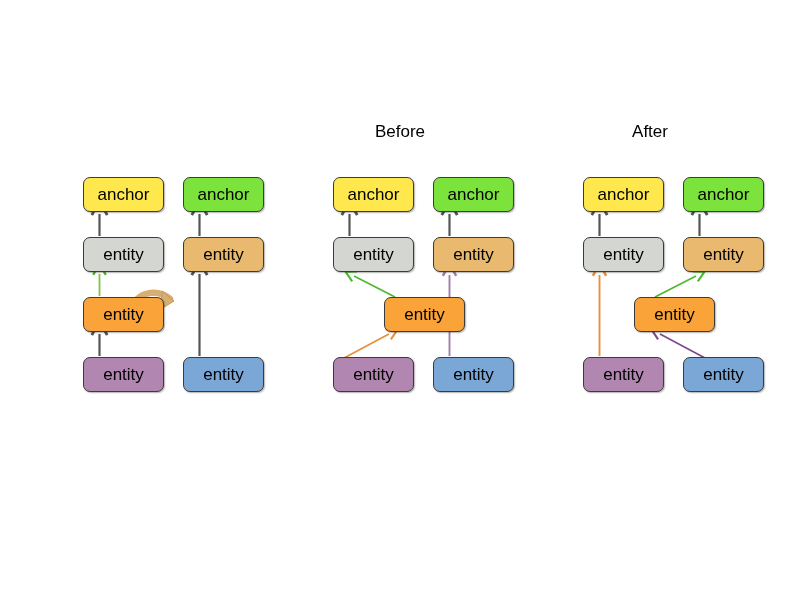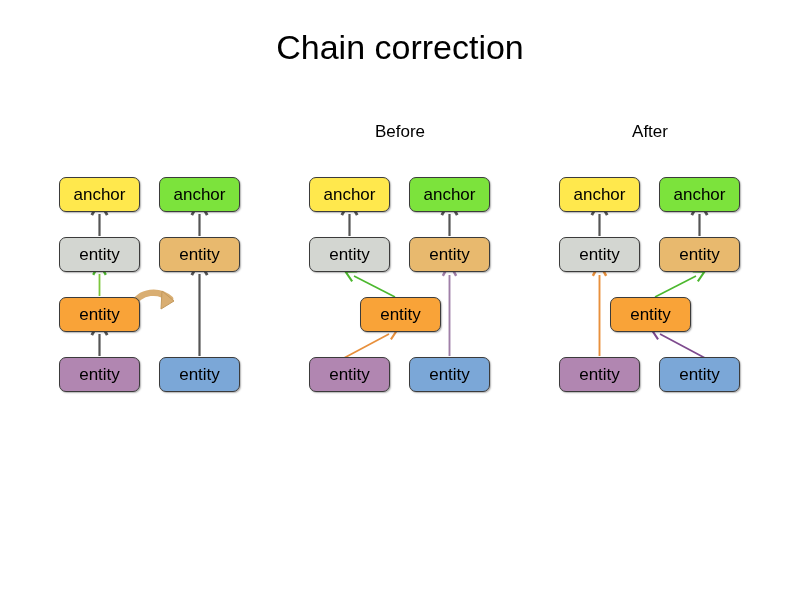--- a/index.html
+++ b/index.html
@@ -28,38 +28,38 @@
   }
 
   
   .node{
     position:absolute;width:81px;height:35px;
     border:1.4px solid #3b3b3b;border-radius:7px;
     box-sizing:border-box;
     display:flex;align-items:center;justify-content:center;
     font-size:17px;color:#000;line-height:1;
     box-shadow:1px 1px 1.5px rgba(0,0,0,0.30);
+    margin-left:24px;
   }
   .n-anchor-yellow{background:#FFE84D;}
   .n-anchor-green {background:#7CE33C;}
   .n-grey  {background:#D3D6D1;}
   .n-tan   {background:#E8B96E;}
   .n-orange{background:#F9A338;}
   .n-purple{background:#B186B1;}
   .n-blue  {background:#7BA7D7;}
 
   svg.links{position:absolute;left:0;top:0;width:800px;height:600px;
             overflow:visible;pointer-events:none;}
 </style>
 </head>
 <body>
 
 <div class="stage">
 
-  <div id="page-title">Chain correction</div>
 
   <div class="section-label" id="label-after">After</div>
   <div class="section-label" id="label-before">Before</div>
 
   <svg class="links" viewBox="0 0 800 600">
     <defs>
       <marker id="ah-grey" markerWidth="9" markerHeight="9" refX="1.5" refY="4.5" orient="auto">
         <path d="M1,1 L7.5,4.5 L1,8" fill="none" stroke="#555555" stroke-width="1.3"></path>
       </marker>
       <marker id="ah-green" markerWidth="9" markerHeight="9" refX="1.5" refY="4.5" orient="auto">

